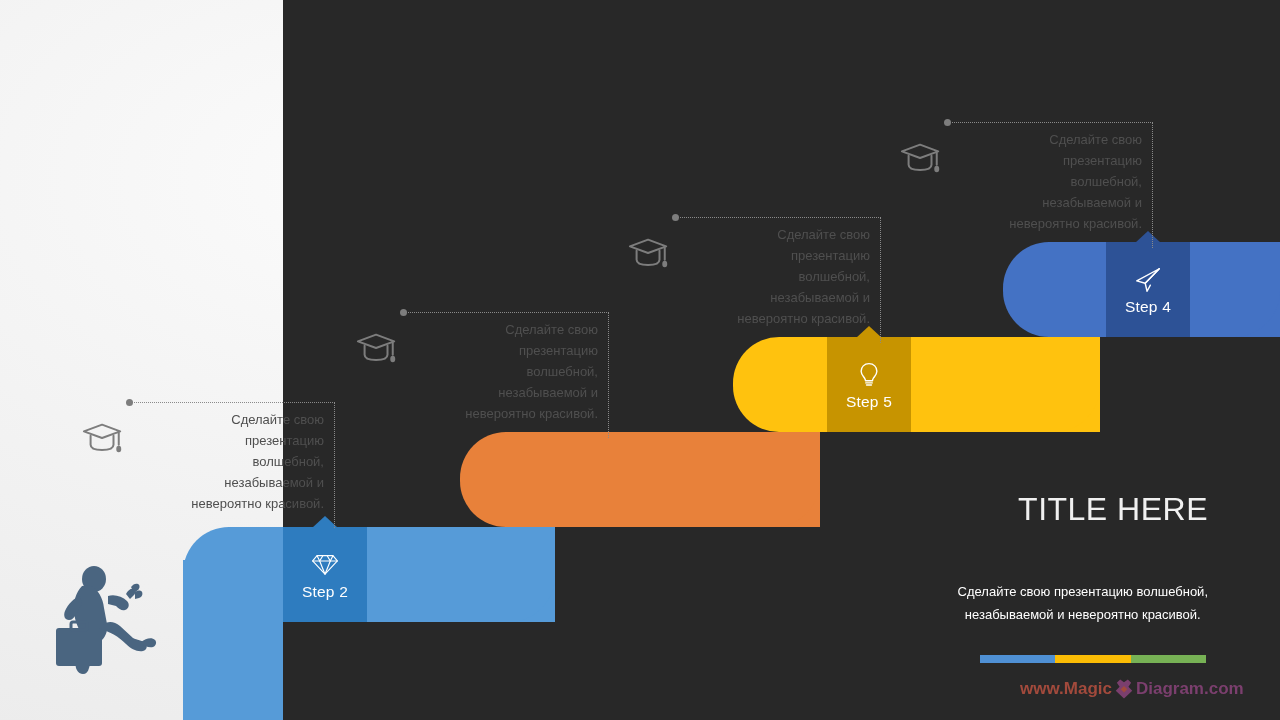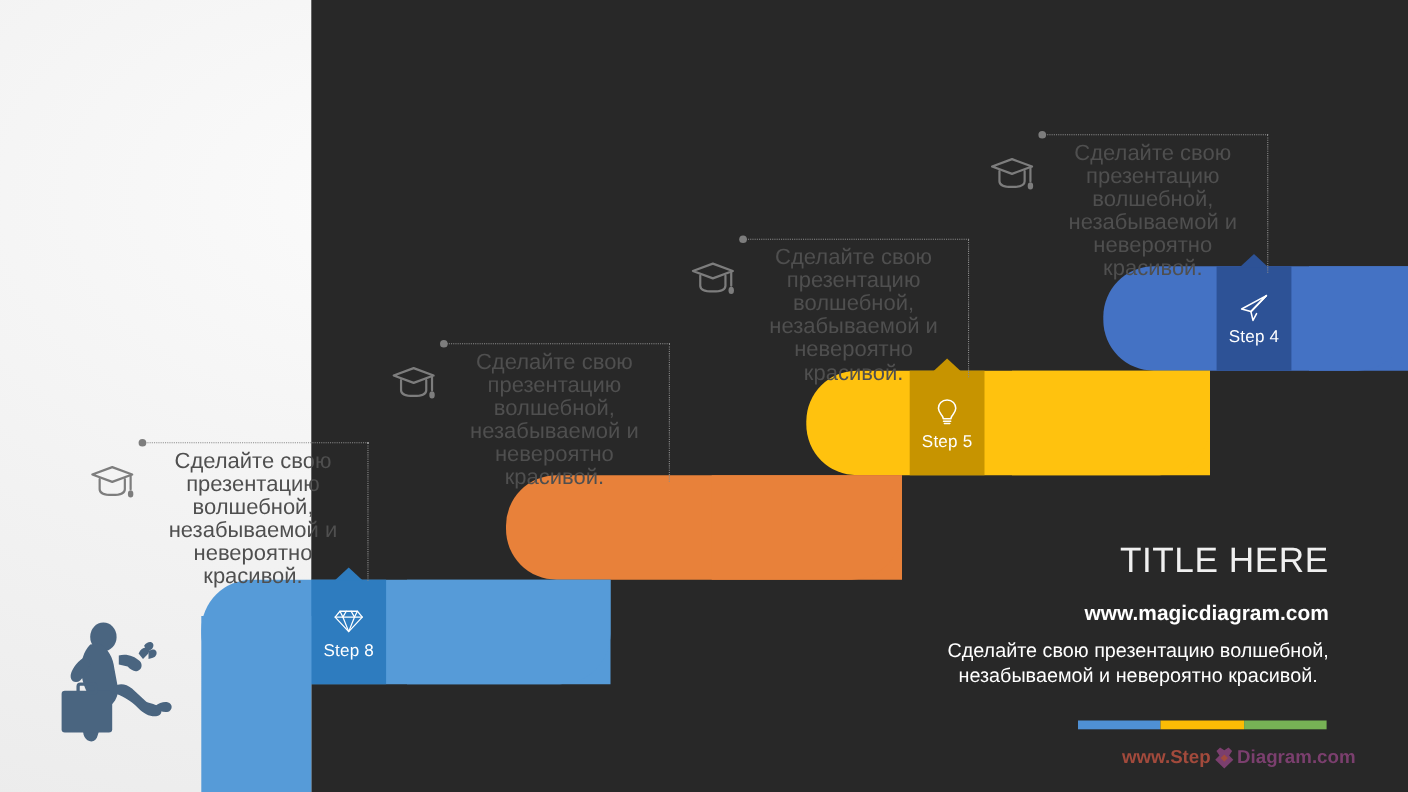--- a/index.html
+++ b/index.html
@@ -49,21 +49,21 @@
   }
   .step-bar.s1 .bar-tail { background: #569bd8; }
   .step-bar.s2 .bar-tail { background: #e8813a; }
   .step-bar.s3 .bar-tail { background: #ffc20e; }
   .step-bar.s4 .bar-tail { background: #4472c4; }
 
   
   .step-plate {
     position: absolute;
     top: 0;
-    width: 68px;
+    width: 84px;
     height: 95px;
     display: flex;
     flex-direction: column;
     align-items: center;
     justify-content: center;
     gap: 2px;
   }
   .step-plate.p1 { background: #2e7cbf; }
   .step-plate.p2 { background: #c8601b; }
   .step-plate.p3 { background: #c79400; }
@@ -112,23 +112,23 @@
     position: absolute;
     left: -4px;
     top: -4px;
     width: 7px;
     height: 7px;
     border-radius: 50%;
     background: #7d7d7d;
   }
   .callout-text {
     color: #4f4f4f;
-    font-size: 20px;
+    font-size: 13px;
     line-height: 21px;
-    text-align: center;
+    text-align: right;
     padding: 6px 10px 4px 6px;
     white-space: pre-line;
   }
   .cap-icon {
     position: absolute;
     width: 46px;
     height: 42px;
   }
 
   
@@ -149,21 +149,21 @@
     color: #ffffff;
     font-size: 19px;
     font-weight: bold;
     white-space: nowrap;
   }
   .right-sub {
     position: absolute;
     right: 72px;
     top: 580px;
     color: #ffffff;
-    font-size: 18px;
+    font-size: 13px;
     line-height: 23px;
     text-align: center;
     white-space: pre-line;
   }
 
   
   .tri-bar {
     position: absolute;
     left: 980px;
     top: 655px;
@@ -312,21 +312,21 @@
       <div class="plate-notch n1"></div>
       <div class="plate-icon">
         <svg viewBox="0 0 34 30" width="30" height="27" fill="none" stroke="#ffffff" stroke-width="1.3" stroke-linejoin="round" stroke-linecap="round">
           <path d="M3 11 L17 26 L31 11 L26 5 L8 5 Z"></path>
           <path d="M3 11 L31 11"></path>
           <path d="M8 5 L11 11 L17 26 L23 11 L26 5"></path>
           <path d="M11 11 L14.5 5"></path>
           <path d="M23 11 L19.5 5"></path>
         </svg>
       </div>
-      <div class="plate-label">Step 8</div>
+      <div class="plate-label">Step 2</div>
     </div>
   </div>
 
   <div style="position:absolute; left:183px; top:560px; width:100px; height:160px; background:#569bd8;"></div>
 
   <div class="callout" style="left:130px; top:402px;">
     <div class="cap-icon" style="left:-50px; top:16px;">
       <svg viewBox="0 0 48 44" width="46" height="42" fill="none" stroke="#7d7d7d" stroke-width="2.1" stroke-linecap="round" stroke-linejoin="round">
         <path d="M4 14 L23 7 L42 14 L23 21 Z"></path>
         <path d="M11 18.5 L11 28 C11 31.5 16 33.5 23 33.5 C30 33.5 35 31.5 35 28 L35 18.5"></path>
@@ -338,32 +338,31 @@
       <div class="callout-dot"></div>
       <div class="callout-text">Сделайте  свою
 презентацию
 волшебной,
 незабываемой и
 невероятно красивой.</div>
     </div>
   </div>
 
   <div class="title-here">TITLE HERE</div>
-  <div class="site-url">www.magicdiagram.com</div>
   <div class="right-sub">Сделайте свою презентацию волшебной,
 незабываемой и невероятно красивой.</div>
 
   <div class="tri-bar">
     <span class="c1"></span>
     <span class="c2"></span>
     <span class="c3"></span>
   </div>
 
   <div class="brand">
-    <span class="part-a">www.Step</span>
+    <span class="part-a">www.Magic</span>
     <span class="logo-mark">
       <svg viewBox="0 0 24 24" width="22" height="22">
         <path d="M12 4.5 L16.2 1.6 L19.8 5.2 L16.8 9.6 L21 13.8 L12 22.4 L3 13.8 L7.2 9.6 L4.2 5.2 L7.8 1.6 Z" fill="#7b3f6e"></path>
         <path d="M12 8.6 L15.6 12.2 L12 15.8 L8.4 12.2 Z" fill="#a24a3c"></path>
       </svg>
     </span>
     <span class="part-b">Diagram.com</span>
   </div>
 
   <div class="runner">

